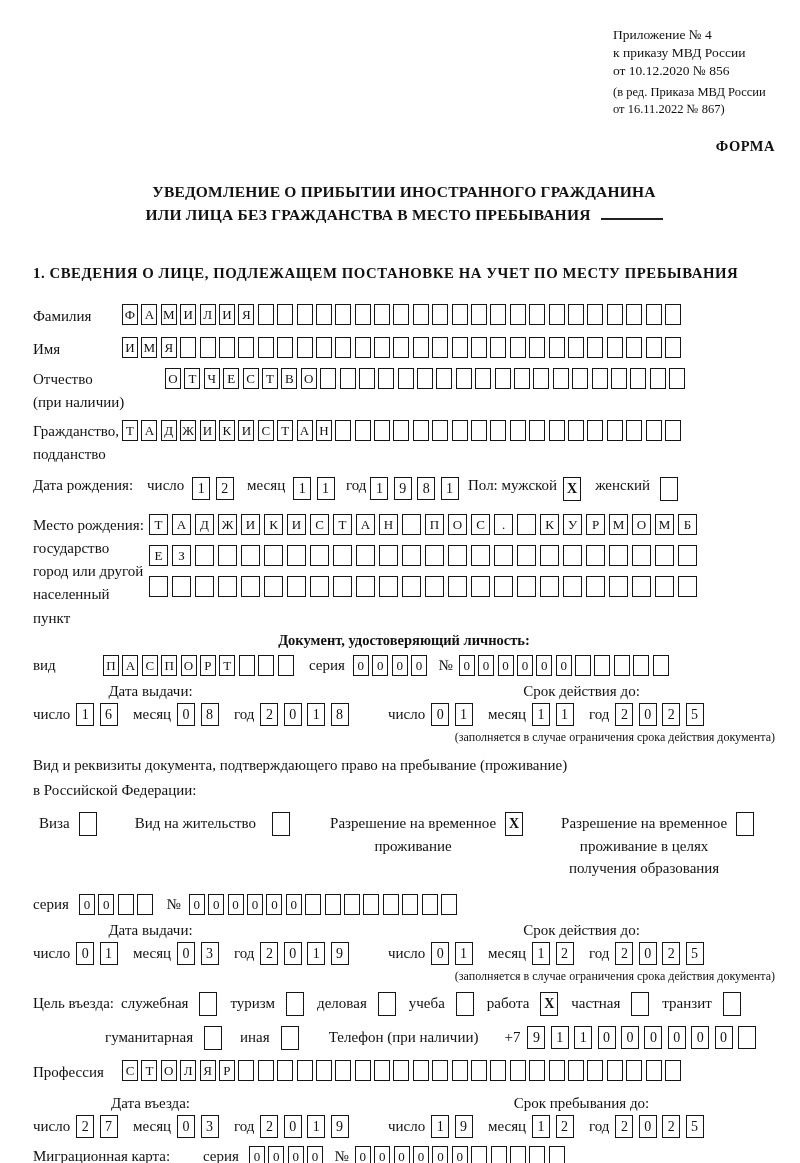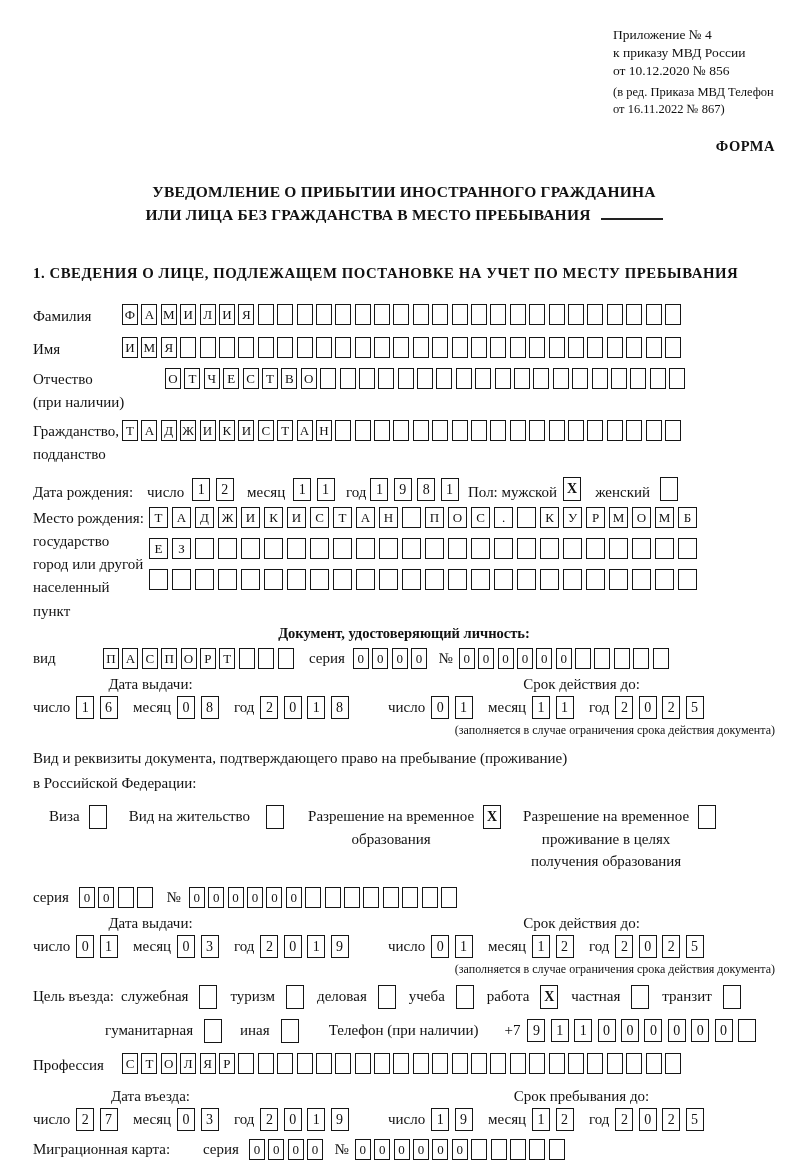--- a/index.html
+++ b/index.html
@@ -36,21 +36,21 @@
   
   .dates-row { display: flex; font-size: 15px; margin-bottom: 8px; }
   .dates-col-l { width: 355px; flex: none; }
   .dates-col-r { flex: 1; }
   .dates-title { text-align: center; margin-bottom: 3px; }
   .dategroup { display: flex; align-items: center; }
   .dategroup .dg-lab { margin-right: 6px; }
   .dategroup .cells { margin-right: 10px; }
   .small-note { font-size: 12px; text-align: right; margin-top: 4px; }
   
-  .opts { display: flex; align-items: flex-start; font-size: 15px; margin: 10px 0 14px 16px; }
+  .opts { display: flex; align-items: flex-start; font-size: 15px; margin: 10px 0 14px 6px; gap: 16px; }
   .opt { display: flex; align-items: flex-start; margin-right: 14px; }
   .opt .olabel { text-align: center; line-height: 1.5; margin-right: 9px; }
   .opt.inline .olabel { text-align: left; }
   
   .purpose { display: flex; align-items: center; flex-wrap: nowrap; font-size: 15px; margin-bottom: 10px; }
   .purpose .plabel { margin-right: 7px; }
   .purpose .chk { margin-right: 13px; margin-left: 4px; }
   
   .mlabel div { line-height: 1.55; }
   .boxcol .cells { display: flex; margin-bottom: 10px; }
@@ -60,21 +60,21 @@
 </head>
 <body>
 
 <div class="page">
 
   <div class="hdr">
     <div>Приложение № 4</div>
     <div>к приказу МВД России</div>
     <div>от 10.12.2020 № 856</div>
     <div class="hdr-note">
-      <div>(в ред. Приказа МВД Телефон</div>
+      <div>(в ред. Приказа МВД России</div>
       <div>от 16.11.2022 № 867)</div>
     </div>
     <div class="form-label">ФОРМА</div>
   </div>
 
   <div class="title">
     <div>УВЕДОМЛЕНИЕ О ПРИБЫТИИ ИНОСТРАННОГО ГРАЖДАНИНА</div>
     <div><span>ИЛИ ЛИЦА БЕЗ ГРАЖДАНСТВА В МЕСТО ПРЕБЫВАНИЯ</span><span class="blank-line"></span></div>
   </div>
 
@@ -217,21 +217,21 @@
         <span class="cell"></span>
         <span class="cell"></span>
         <span class="cell"></span>
         <span class="cell"></span>
         <span class="cell"></span>
         <span class="cell"></span>
         <span class="cell"></span>
       </span>
   </div>
 
-  <div class="frow" style="align-items:flex-end; margin-bottom:6px">
+  <div class="frow" style="align-items:flex-start; margin-bottom:13px">
     <span style="margin-right:14px">Дата рождения:</span>
     <span style="margin-right:8px">число</span>
     <span class="cells big" style="margin-right:8px">
         <span class="cell">1</span>
         <span class="cell">2</span>
       </span>
     <span style="margin-right:8px">месяц</span>
     <span class="cells big" style="margin-right:6px">
         <span class="cell">1</span>
         <span class="cell">1</span>
@@ -435,21 +435,21 @@
       <span class="olabel">Виза</span>
       <span class="chk"></span>
     </div>
     <div class="opt inline" style="margin-left:8px">
       <span class="olabel" style="margin-right:16px">Вид на жительство</span>
       <span class="chk"></span>
     </div>
     <div class="opt" style="margin-left:10px">
       <span class="olabel">
         <div>Разрешение на временное</div>
-        <div>образования</div>
+        <div>проживание</div>
       </span>
       <span class="chk">X</span>
     </div>
     <div class="opt" style="margin-left:8px; margin-right:0">
       <span class="olabel">
         <div>Разрешение на временное</div>
         <div>проживание в целях</div>
         <div>получения образования</div>
       </span>
       <span class="chk"></span>

